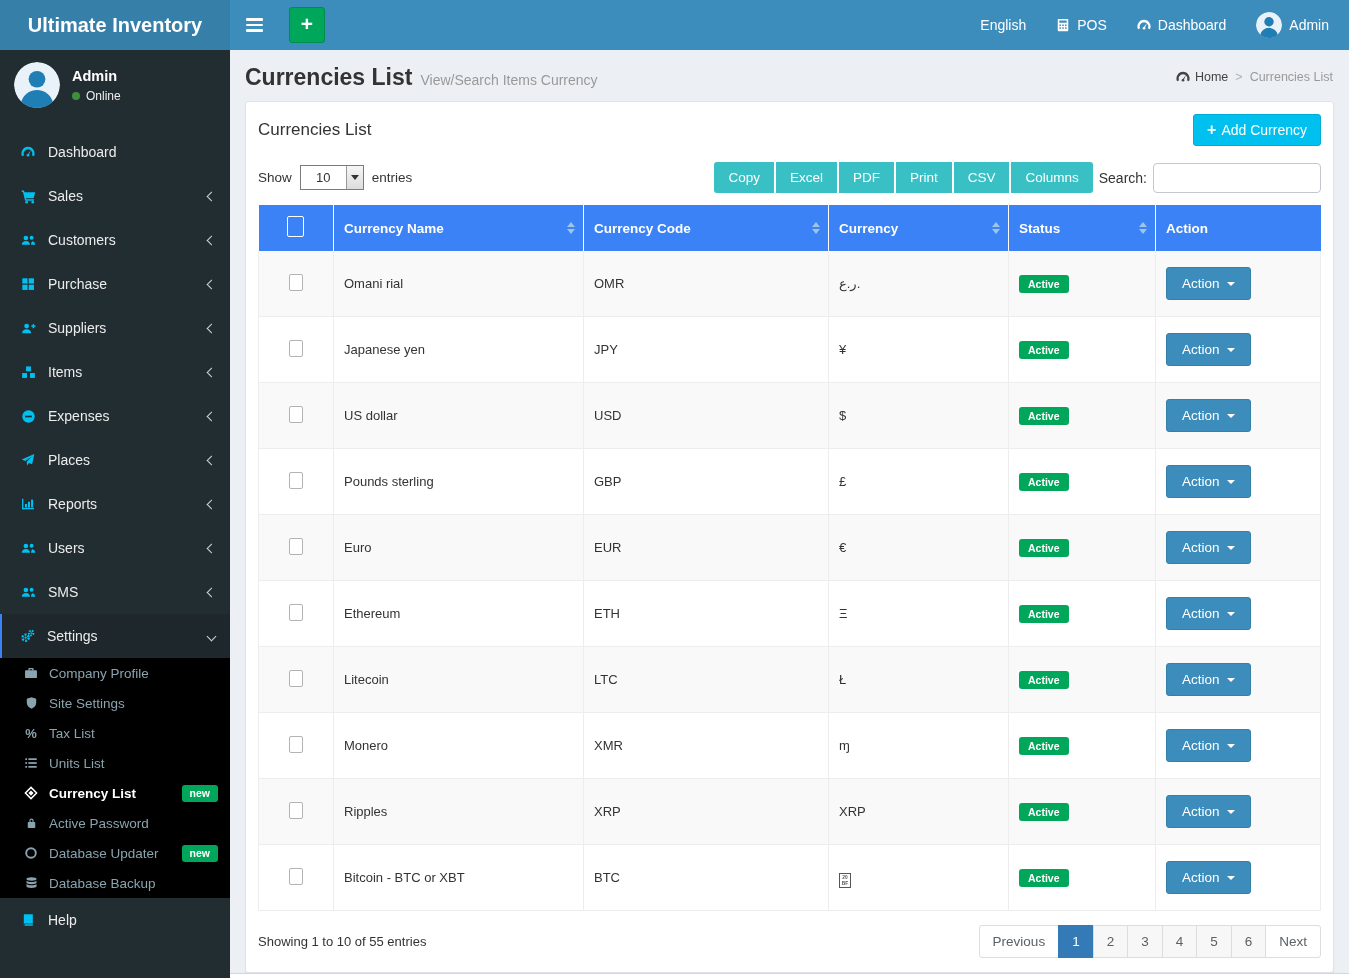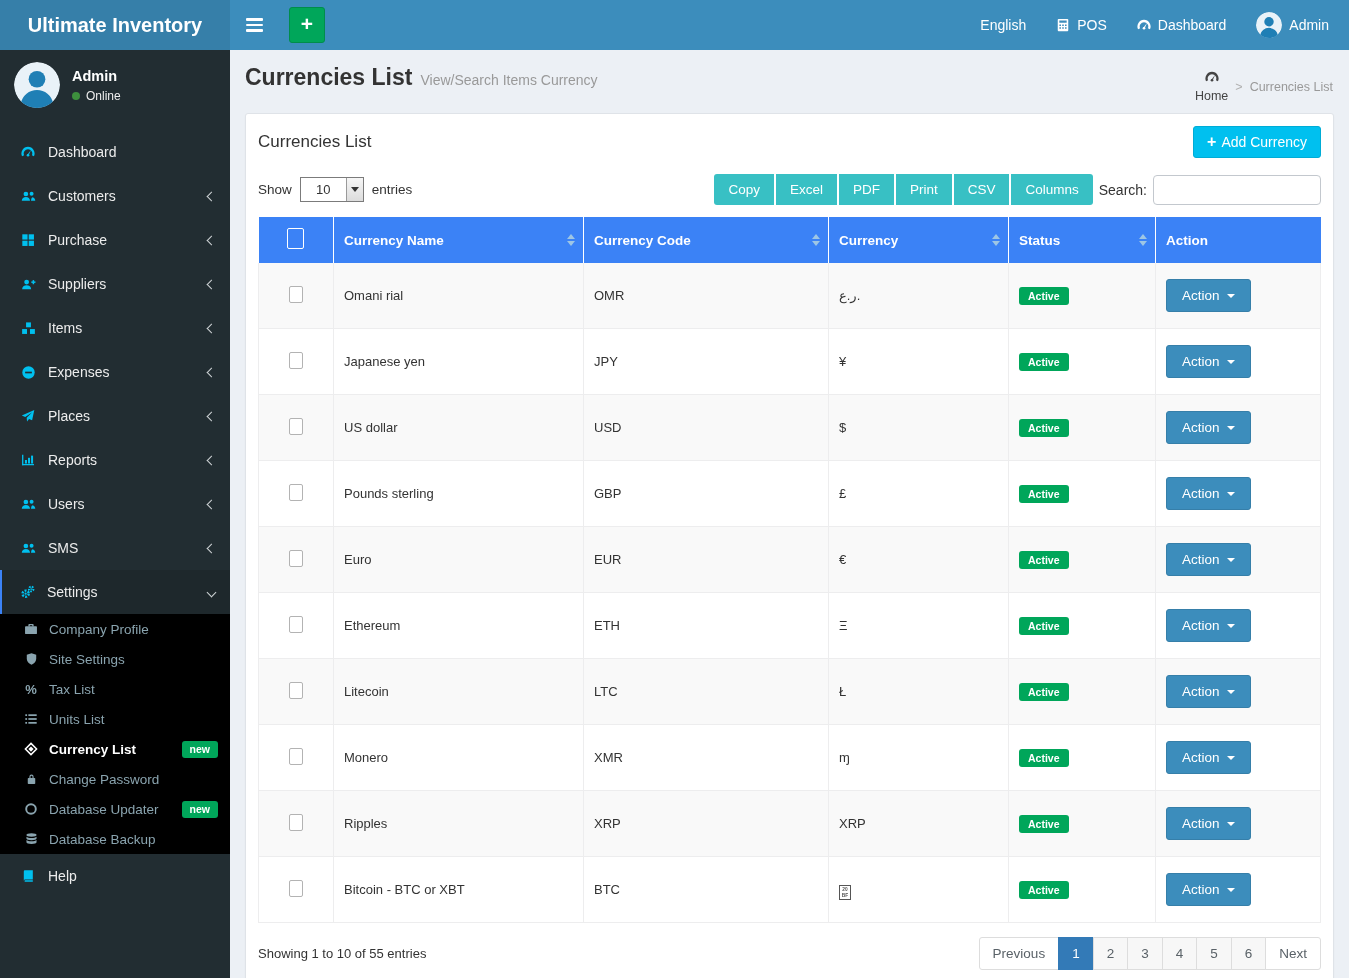--- a/index.html
+++ b/index.html
@@ -45,21 +45,21 @@
   .sub-item.active, .sub-item.active .micon { color:#fff; font-weight:bold; }
   .badge-new { margin-left:auto; background:#00a65a; color:#fff; font-size:10.5px; font-weight:bold;
                padding:2.5px 8px; border-radius:3px; }
 
   
   .main { background:#ecf0f5; display:flex; flex-direction:column; min-width:0; }
   .content-header { display:flex; align-items:flex-start; justify-content:space-between; padding:14px 16px 10px 15px; }
   .page-title { font-size:23px; font-weight:600; color:#333; }
   .page-title small { font-size:14px; font-weight:normal; color:#999; margin-left:8px; }
   .breadcrumb { display:flex; align-items:center; gap:7px; font-size:12.5px; margin-top:6px; color:#999; }
-  .breadcrumb .home { color:#444; display:flex; align-items:center; gap:5px; cursor:pointer;flex-direction:column; }
+  .breadcrumb .home { color:#444; display:flex; align-items:center; gap:5px; cursor:pointer; }
   .breadcrumb .sep { color:#b0b0b0; }
 
   .box { background:#fff; margin:0 15px; border:1px solid #dfe3e8; border-radius:3px;
          box-shadow:0 1px 1px rgba(0,0,0,.08); }
   .box-header { display:flex; align-items:center; justify-content:space-between; padding:12px 12px 10px; }
   .box-title { font-size:17px; font-weight:normal; color:#333; }
   .btn-add { background:#00c0ef; border:1px solid #00acd6; color:#fff; font-size:14px;
              padding:7px 13px; border-radius:3px; cursor:pointer; display:flex; align-items:center; gap:5px; }
   .btn-add b { font-size:16px; line-height:12px; }
 
@@ -192,20 +192,31 @@
               <path d="M2.4 12.3a6.2 6.2 0 1 1 11.2 0" fill="none" stroke="currentColor" stroke-width="2.6"></path>
               <path d="M7 11.3 11.4 5.6 8.7 12z" fill="currentColor"></path>
               <circle cx="8" cy="11.7" r="1.5" fill="currentColor"></circle>
             </svg>
           </span>
           <span class="lbl">Dashboard</span>
         </li>
         <li class="menu-item">
           <span class="micon">
             <svg width="15" height="15" viewBox="0 0 16 16" fill="currentColor">
+              <path d="M.8 1.6h2.4l.5 1.8h11.5l-1.8 6.4H5.2L5.6 11h8.2v1.5H4.4L2.1 3.1H.8z"></path>
+              <circle cx="6" cy="14" r="1.4"></circle>
+              <circle cx="12.5" cy="14" r="1.4"></circle>
+            </svg>
+          </span>
+          <span class="lbl">Sales</span>
+          <i class="chev left"></i>
+        </li>
+        <li class="menu-item">
+          <span class="micon">
+            <svg width="15" height="15" viewBox="0 0 16 16" fill="currentColor">
               <circle cx="5.2" cy="5.3" r="2.5"></circle>
               <path d="M.8 12.6c0-2.6 2-4 4.4-4s4.4 1.4 4.4 4z"></path>
               <circle cx="11.3" cy="5" r="2.1"></circle>
               <path d="M10.7 12.6c0-1.9.5-3.3 1.7-3.9 1.6.3 2.8 1.7 2.8 3.9z"></path>
             </svg>
           </span>
           <span class="lbl">Customers</span>
           <i class="chev left"></i>
         </li>
         <li class="menu-item">
@@ -356,21 +367,21 @@
             <span class="lbl">Currency List</span>
             <span class="badge-new">new</span>
           </li>
           <li class="sub-item">
             <span class="micon">
               <svg width="13" height="14" viewBox="0 0 16 16" fill="currentColor">
                 <path d="M5.4 7V5.2a2.6 2.6 0 0 1 5.2 0V7H9.2V5.2a1.2 1.2 0 0 0-2.4 0V7z"></path>
                 <rect x="3.4" y="6.8" width="9.2" height="7.4" rx="1"></rect>
               </svg>
             </span>
-            <span class="lbl">Change Password</span>
+            <span class="lbl">Active Password</span>
           </li>
           <li class="sub-item">
             <span class="micon">
               <svg width="14" height="14" viewBox="0 0 16 16">
                 <circle cx="8" cy="8" r="5.5" fill="none" stroke="currentColor" stroke-width="2.2"></circle>
               </svg>
             </span>
             <span class="lbl">Database Updater</span>
             <span class="badge-new">new</span>
           </li>

